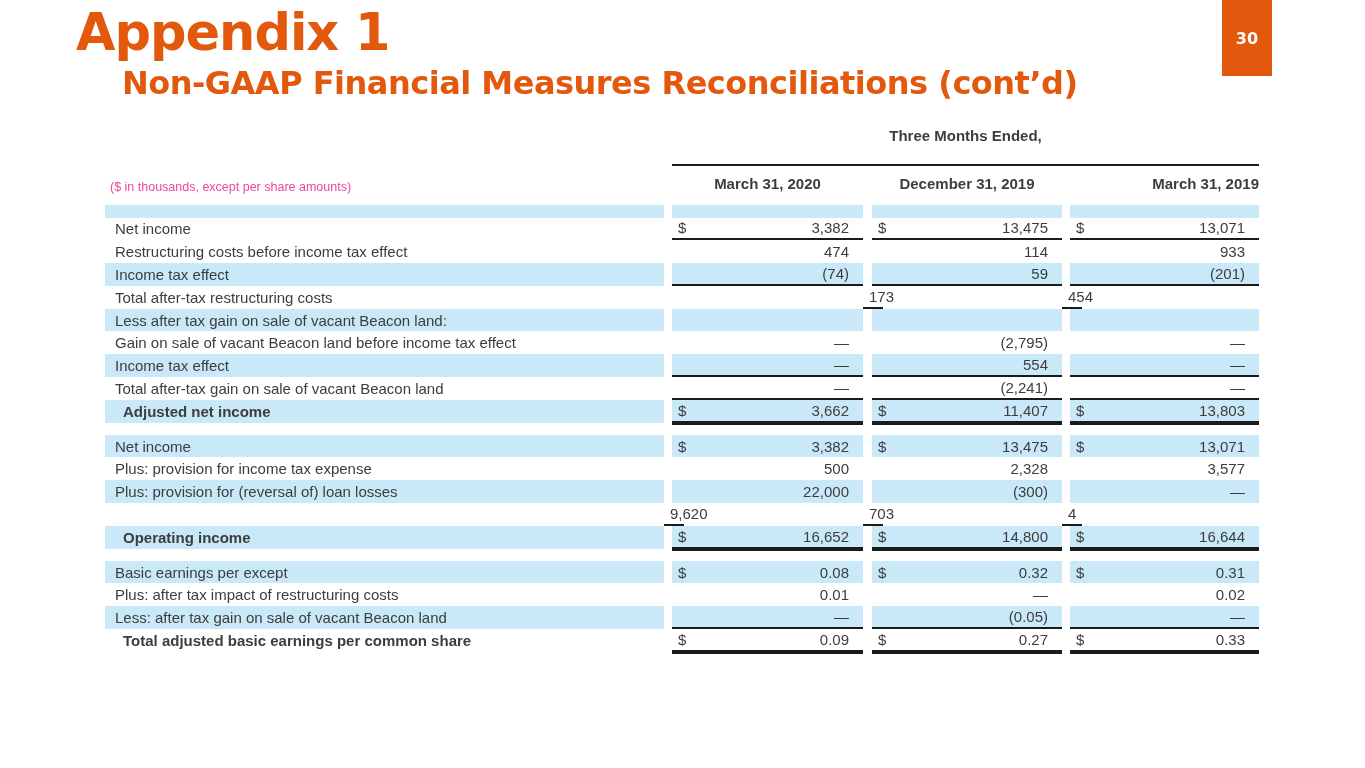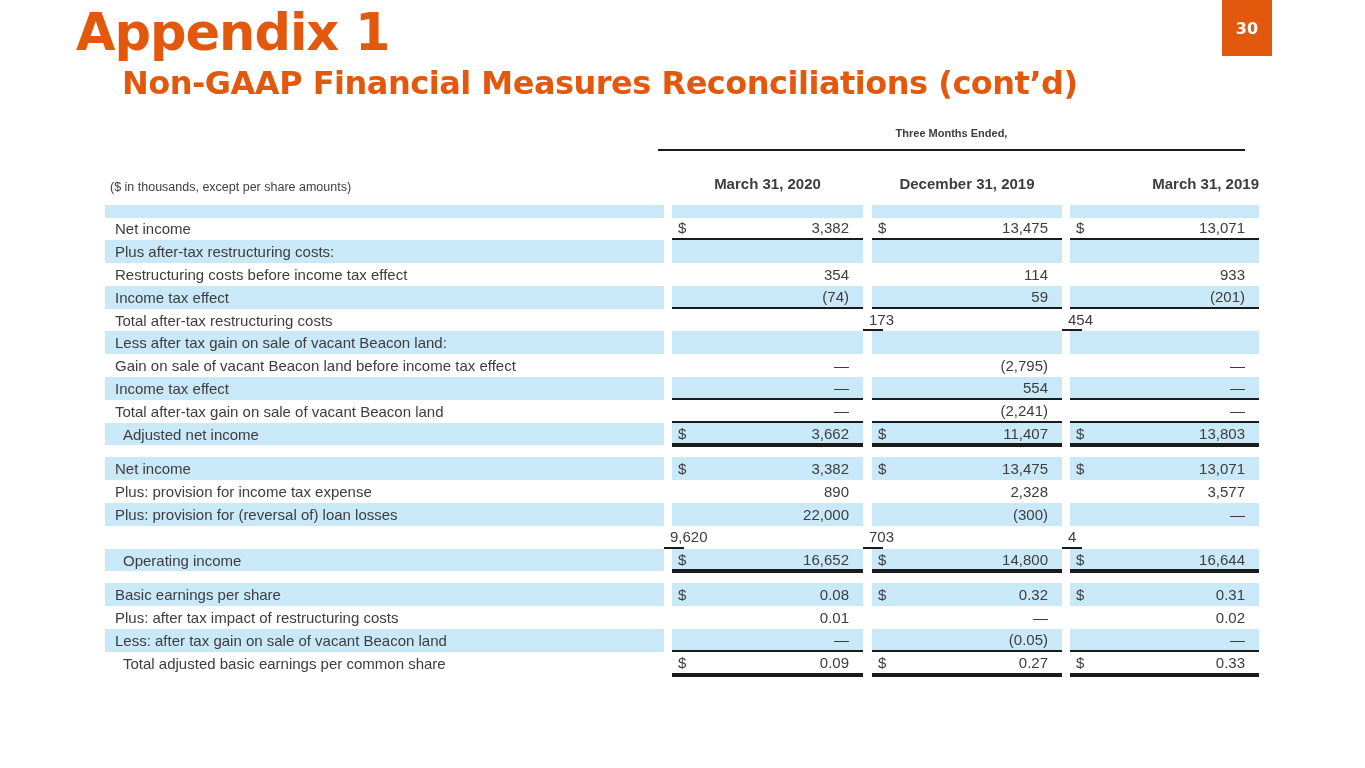--- a/index.html
+++ b/index.html
@@ -25,59 +25,59 @@
     font-weight: bold; font-size: 51px; line-height: 1.15;
     color: var(--accent); letter-spacing: -1px;
   }
   .subtitle {
     position: absolute; left: 76px; top: 66px;
     font-family: "DejaVu Sans", sans-serif;
     font-weight: bold; font-size: 32px; line-height: 1.1;
     color: var(--accent); letter-spacing: -0.5px; margin-left: 46px;
   }
   .badge {
-    position: absolute; left: 1222px; top: 0; width: 50px; height: 56px;
+    position: absolute; left: 1222px; top: 0; width: 50px; height: 76px;
     background: var(--accent); color: #fff;
     display: flex; align-items: center; justify-content: center;
     font-family: "DejaVu Sans", sans-serif; font-weight: bold; font-size: 16px;
   }
 
   
   .fin-table { position: absolute; left: 105px; top: 127px; width: 1154px; }
 
   .thead { position: relative; height: 78px; font-size: 15px; }
   .units {
     position: absolute; left: 5px; top: 53px;
-    font-size: 12.5px; color: #404040; text-align: right;
+    font-size: 12.5px; color: #ec4899; text-align: right;
   }
   .tme {
-    position: absolute; left: 553px; top: 0; width: 587px;
-    text-align: center; font-weight: bold; font-size: 11px;
-    padding-bottom: 10px; border-bottom: 2px solid var(--rule);
+    position: absolute; left: 567px; top: 0; width: 587px;
+    text-align: center; font-weight: bold; font-size: 15px;
+    padding-bottom: 20px; border-bottom: 2px solid var(--rule);
   }
   .colhead {
     position: absolute; top: 48px;
     text-align: center; font-weight: bold; font-size: 15px;
     padding-bottom: 16px; border-bottom: 2px solid var(--rule);
   }
   .ch0 { left: 567px; width: 191px; }
   .ch1 { left: 767px; width: 190px; }
   .ch2 { left: 965px; width: 189px; text-align: right; }
 
   .trow {
     display: grid;
     grid-template-columns: 559px 8px 191px 9px 190px 8px 189px;
     height: 22.8px;
   }
   .trow.spacer { height: 12.5px; }
   .gap-row { height: 12px; }
 
   .c { display: flex; align-items: center; height: 100%; position: relative; }
   .label { padding-left: 10px; font-size: 15px; white-space: nowrap; }
-  .bold { font-weight: normal; padding-left: 18px; }
+  .bold { font-weight: bold; padding-left: 18px; }
   .shaded { background: var(--blue); }
   .val { font-size: 15px; padding: 0 14px 0 6px; }
   .val .num { margin-left: auto; white-space: nowrap; }
   .val .dollar { white-space: nowrap; }
 
   .rule-single { border-bottom: 2px solid var(--rule); }
   .rule-double { border-bottom: 2px solid var(--rule); }
   .rule-double::after {
     content: ""; position: absolute; left: 0; right: 0;
     bottom: -4px; height: 2px; background: var(--rule); z-index: 2;
@@ -128,39 +128,24 @@
             <div class="dollar">$</div>
             <div class="num">13,475</div>
           </div>
           <div class="c gapcell"></div>
           <div class="c val rule-single">
             <div class="dollar">$</div>
             <div class="num">13,071</div>
           </div>
         </div>
         <div class="trow">
-          <div class="c label shaded">Plus after-tax restructuring costs:</div>
-          <div class="c gapcell"></div>
-          <div class="c val shaded">
-            <div class="num"></div>
-          </div>
-          <div class="c gapcell"></div>
-          <div class="c val shaded">
-            <div class="num"></div>
-          </div>
-          <div class="c gapcell"></div>
-          <div class="c val shaded">
-            <div class="num"></div>
-          </div>
-        </div>
-        <div class="trow">
           <div class="c label">Restructuring costs before income tax effect</div>
           <div class="c gapcell"></div>
           <div class="c val">
-            <div class="num">354</div>
+            <div class="num">474</div>
           </div>
           <div class="c gapcell"></div>
           <div class="c val">
             <div class="num">114</div>
           </div>
           <div class="c gapcell"></div>
           <div class="c val">
             <div class="num">933</div>
           </div>
         </div>
@@ -285,21 +270,21 @@
           <div class="c gapcell"></div>
           <div class="c val shaded">
             <div class="dollar">$</div>
             <div class="num">13,071</div>
           </div>
         </div>
         <div class="trow">
           <div class="c label">Plus: provision for income tax expense</div>
           <div class="c gapcell"></div>
           <div class="c val">
-            <div class="num">890</div>
+            <div class="num">500</div>
           </div>
           <div class="c gapcell"></div>
           <div class="c val">
             <div class="num">2,328</div>
           </div>
           <div class="c gapcell"></div>
           <div class="c val">
             <div class="num">3,577</div>
           </div>
         </div>
@@ -345,21 +330,21 @@
             <div class="num">14,800</div>
           </div>
           <div class="c gapcell"></div>
           <div class="c val shaded rule-double">
             <div class="dollar">$</div>
             <div class="num">16,644</div>
           </div>
         </div>
         <div class="gap-row"></div>
         <div class="trow">
-          <div class="c label shaded">Basic earnings per share</div>
+          <div class="c label shaded">Basic earnings per except</div>
           <div class="c gapcell"></div>
           <div class="c val shaded">
             <div class="dollar">$</div>
             <div class="num">0.08</div>
           </div>
           <div class="c gapcell"></div>
           <div class="c val shaded">
             <div class="dollar">$</div>
             <div class="num">0.32</div>
           </div>

